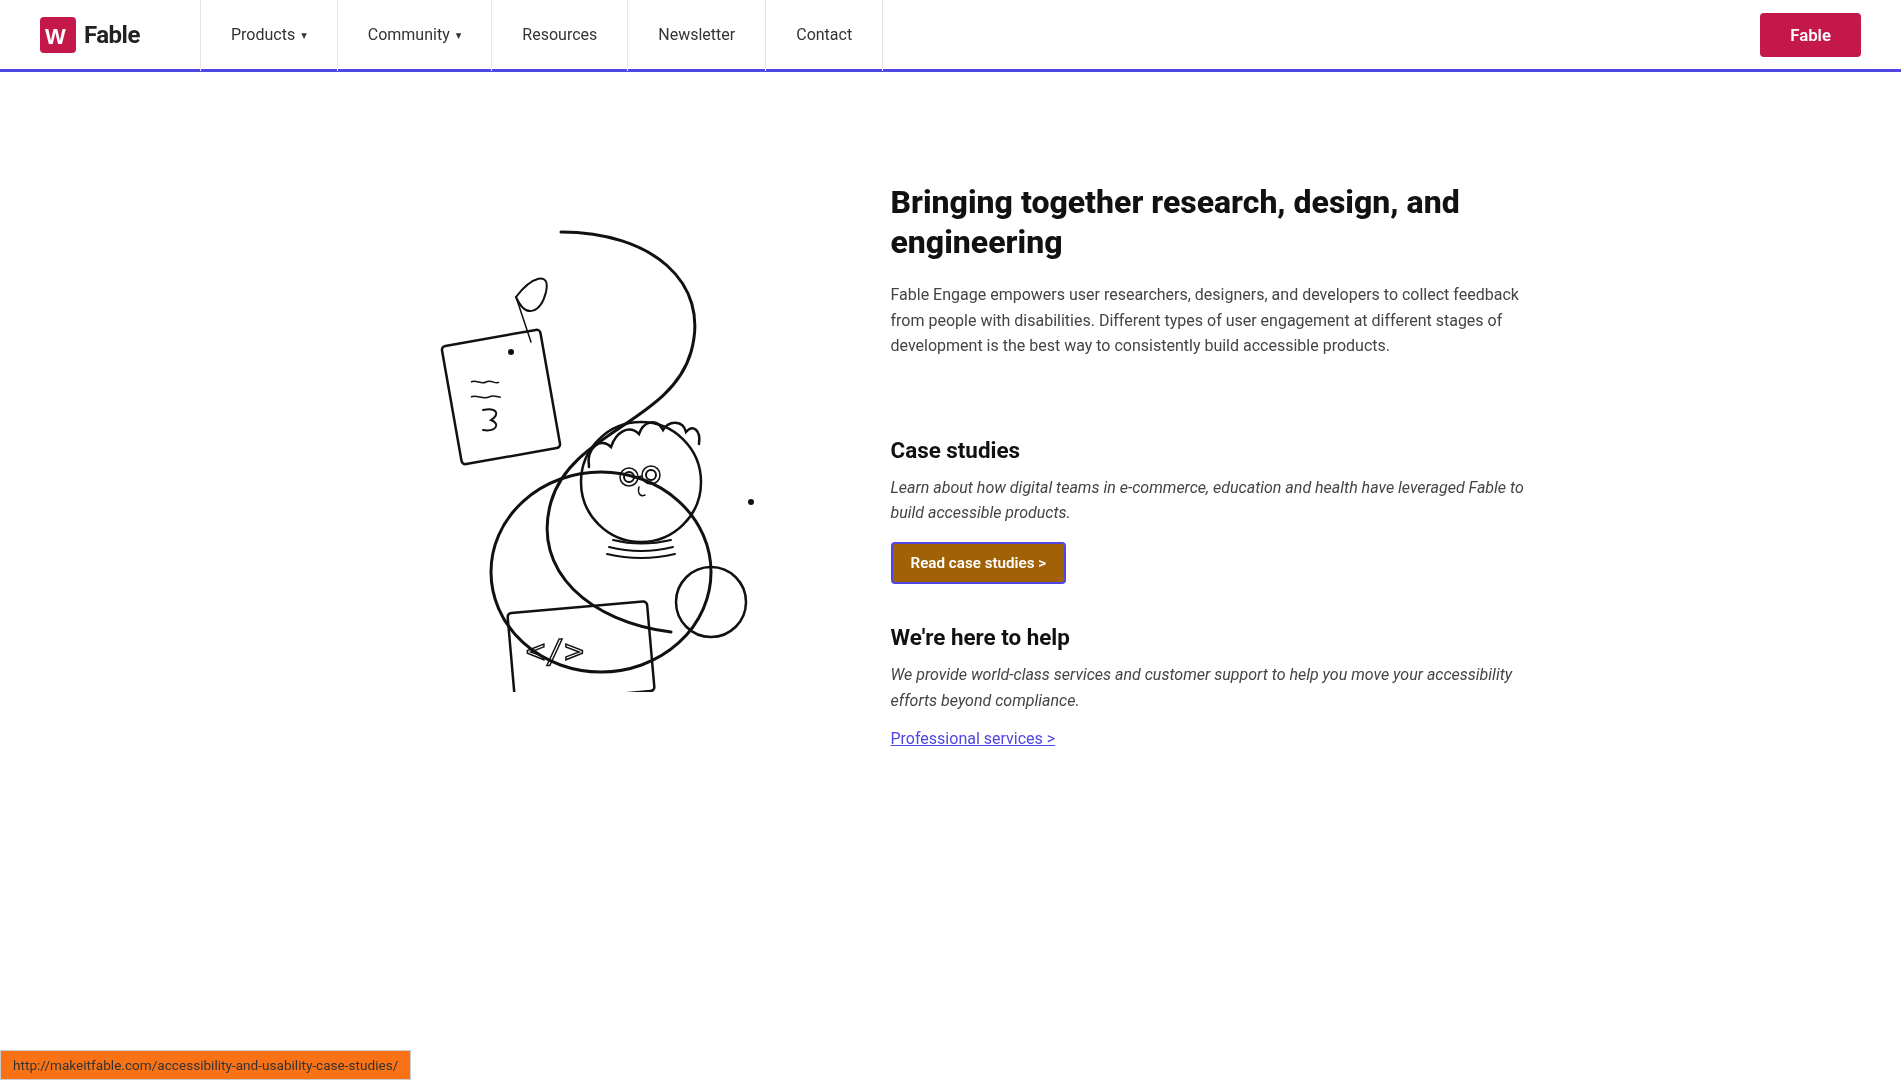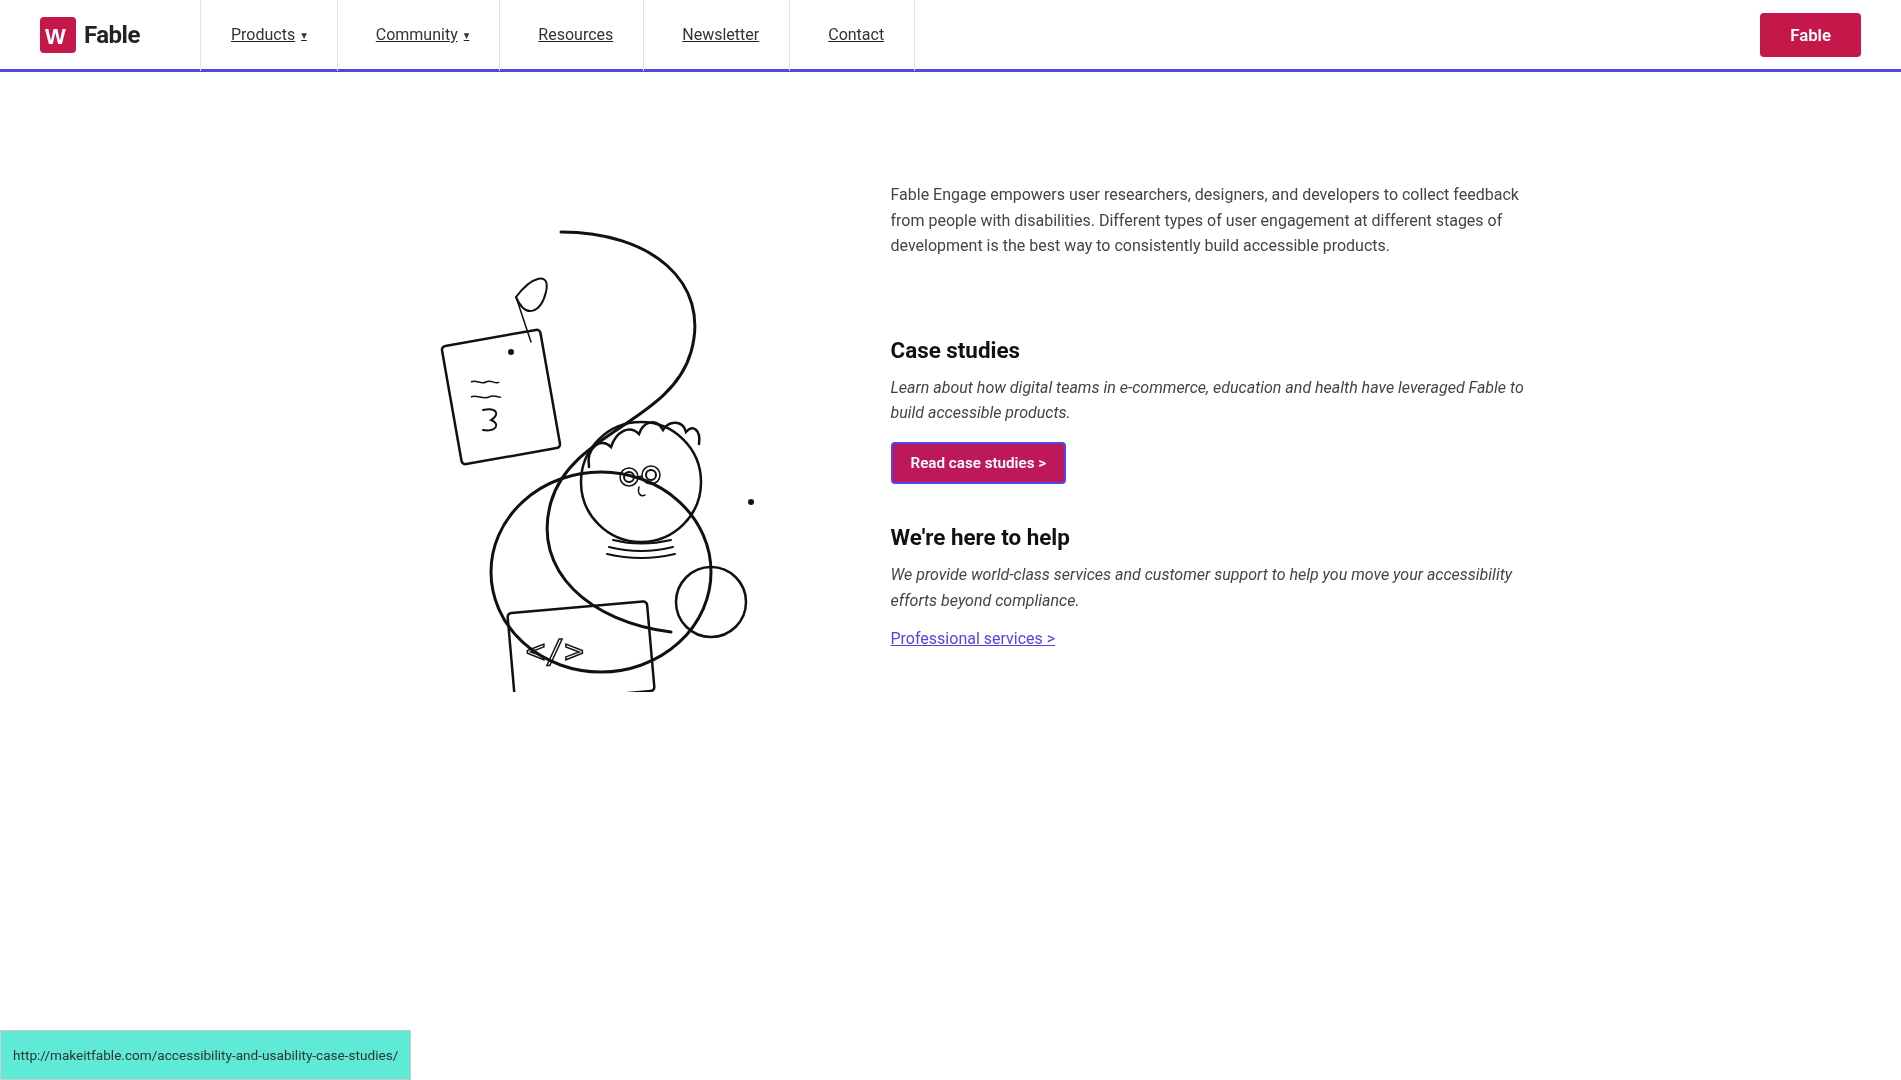--- a/index.html
+++ b/index.html
@@ -47,23 +47,22 @@
     .logo-text {
       font-size: 1.5rem;
       font-weight: 700;
       color: #222;
       letter-spacing: -0.5px;
     }
 
     .nav-links {
       display: flex;
       align-items: flex-start;
-      gap: 8px;
+      gap: 0;
       flex: 1;
-      text-decoration: underline;
     }
 
     .nav-item {
       display: flex;
       align-items: center;
       gap: 6px;
       padding: 0 30px;
       height: 72px;
       font-size: 1rem;
       color: #333;
@@ -160,21 +159,21 @@
       font-size: 1rem;
       color: #444;
       line-height: 1.6;
       margin-bottom: 16px;
       max-width: 640px;
       font-style: italic;
     }
 
     .cta-button {
       display: inline-block;
-      background: #be185d;
+      background: #a16207;
       color: #fff;
       padding: 10px 18px;
       font-size: 0.95rem;
       font-weight: 600;
       border-radius: 4px;
       text-decoration: none;
       border: 2px solid #5046e4;
       cursor: pointer;
       font-family: inherit;
     }
@@ -188,23 +187,23 @@
       font-family: inherit;
       background: none;
       border: none;
     }
 
     
     .status-bar {
       position: fixed;
       bottom: 0;
       left: 0;
-      background: #5eead4;
+      background: #f97316;
       border: 1px solid #ccc;
-      padding: 16px 12px;
+      padding: 6px 12px;
       font-size: 0.85rem;
       color: #333;
     }
   </style>
 </head>
 <body>
 
 <nav class="navbar">
   <a class="logo-area" href="#">
 
@@ -281,20 +280,21 @@
       <rect x="180" y="455" width="140" height="90" rx="4" stroke="#111" stroke-width="2.5" fill="none" transform="rotate(-5, 250, 500)"></rect>
 
       <text x="195" y="510" font-size="32" font-weight="300" fill="none" stroke="#111" stroke-width="1.5" font-family="monospace">&lt;/&gt;</text>
 
       <circle cx="180" cy="200" r="3" fill="#111"></circle>
       <circle cx="420" cy="350" r="3" fill="#111"></circle>
     </svg>
   </div>
 
   <div class="text-content">
+    <h1 class="main-heading">Bringing together research, design, and engineering</h1>
     <p class="main-description">Fable Engage empowers user researchers, designers, and developers to collect feedback from people with disabilities. Different types of user engagement at different stages of development is the best way to consistently build accessible products.</p>
 
     <div class="section-block">
       <h2 class="section-heading">Case studies</h2>
       <p class="section-description">Learn about how digital teams in e-commerce, education and health have leveraged Fable to build accessible products.</p>
       <a class="cta-button" href="#">Read case studies &gt;</a>
     </div>
 
     <div class="section-block">
       <h2 class="section-heading">We're here to help</h2>

